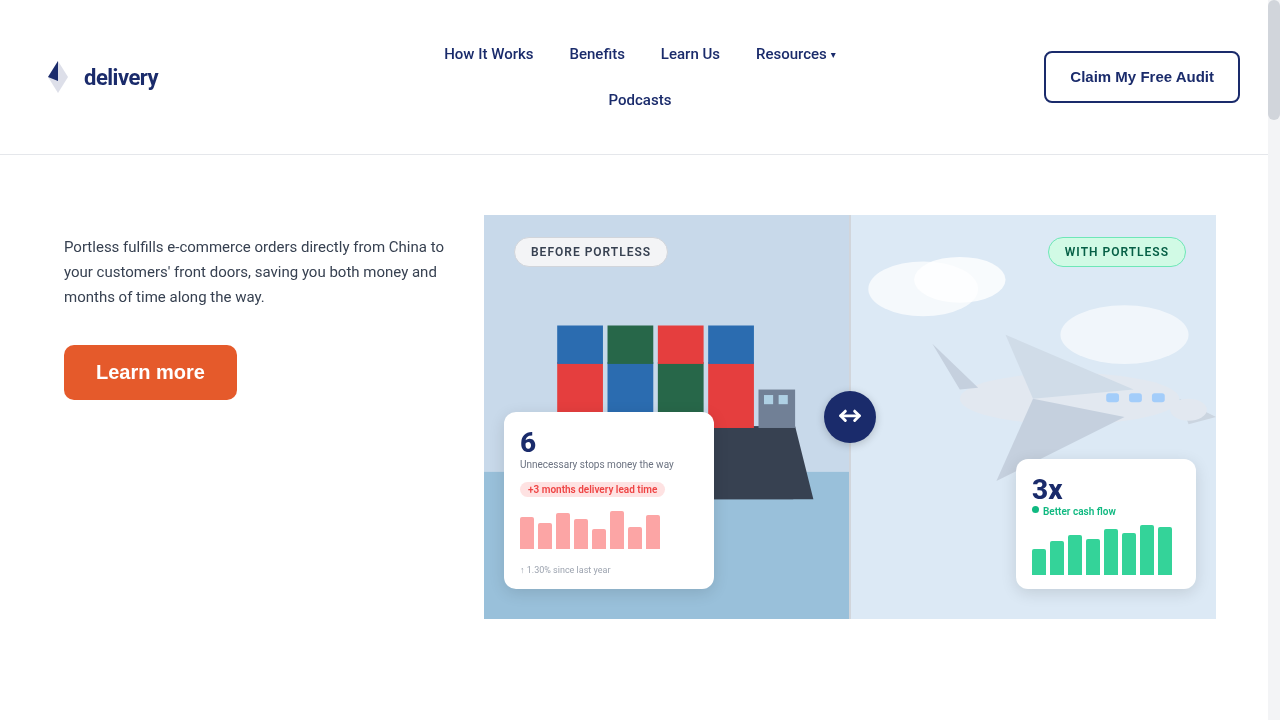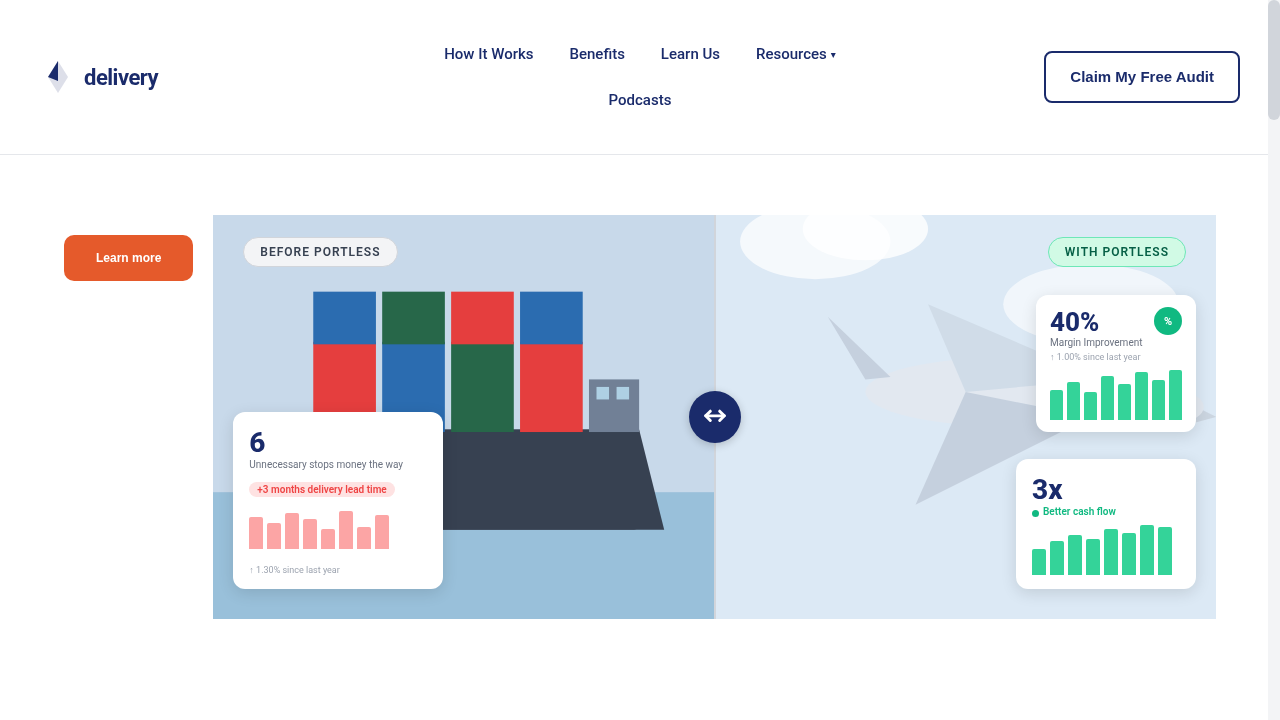--- a/index.html
+++ b/index.html
@@ -120,21 +120,21 @@
       line-height: 1.65;
       margin-bottom: 36px;
       max-width: 400px;
     }
     .btn-learn-more {
       background: #e55a2b;
       color: #fff;
       border: none;
       border-radius: 10px;
       padding: 16px 32px;
-      font-size: 12px;
+      font-size: 20px;
       font-weight: 600;
       cursor: pointer;
     }
 
     
     .hero-visual {
       flex: 1;
       position: relative;
       height: 404px;
       margin-left: 20px;
@@ -290,21 +290,21 @@
       width: 180px;
       z-index: 15;
     }
     .stat-card-after .stat-number {
       font-size: 28px;
       font-weight: 800;
       color: #1a2b6b;
     }
     .stat-card-after .stat-sub {
       display: flex;
-      align-items: flex-end;
+      align-items: flex-start;
       gap: 4px;
       font-size: 10px;
       color: #10b981;
       font-weight: 600;
     }
     .green-dot {
       width: 7px;
       height: 7px;
       background: #10b981;
       border-radius: 50%;
@@ -412,20 +412,21 @@
   </nav>
 
   <div class="header-actions">
     <button class="btn-claim">Claim My Free Audit</button>
   </div>
 </header>
 
 <section class="hero">
 
   <div class="hero-left">
+    <p class="hero-subtitle">Portless fulfills e-commerce orders directly from China to your customers' front doors, saving you both money and months of time along the way.</p>
     <button class="btn-learn-more">Learn more</button>
   </div>
 
   <div class="hero-visual">
 
     <div class="label-before">BEFORE  PORTLESS</div>
     <div class="label-with">WITH PORTLESS</div>
 
     <div class="divider-line"></div>
 
@@ -499,36 +500,20 @@
         <polygon points="120,210 90,160 140,208" fill="#c5d0de"></polygon>
 
         <ellipse cx="370" cy="232" rx="20" ry="12" fill="#e2e8f0"></ellipse>
 
         <rect x="280" y="214" width="14" height="10" rx="3" fill="#93c5fd" opacity="0.8"></rect>
         <rect x="305" y="214" width="14" height="10" rx="3" fill="#93c5fd" opacity="0.8"></rect>
         <rect x="330" y="214" width="14" height="10" rx="3" fill="#93c5fd" opacity="0.8"></rect>
       </svg>
 
       
-      <div class="stat-card-40">
-        <div class="big-pct">40%</div>
-        <div class="pct-label">Margin Improvement</div>
-        <div class="pct-badge">%</div>
-        <div class="small-note">↑ 1.00%  since last year</div>
-        <div class="bars-after">
-          <div class="bar-after" style="height:30px"></div>
-          <div class="bar-after" style="height:38px"></div>
-          <div class="bar-after" style="height:28px"></div>
-          <div class="bar-after" style="height:44px"></div>
-          <div class="bar-after" style="height:36px"></div>
-          <div class="bar-after" style="height:48px"></div>
-          <div class="bar-after" style="height:40px"></div>
-          <div class="bar-after" style="height:50px"></div>
-        </div>
-      </div>
 
       
       <div class="stat-card-after">
         <div class="stat-number">3x</div>
         <div class="stat-sub">
           <div class="green-dot"></div>
           <span>Better cash flow</span>
         </div>
         <div class="bars-after">
           <div class="bar-after" style="height:26px"></div>

